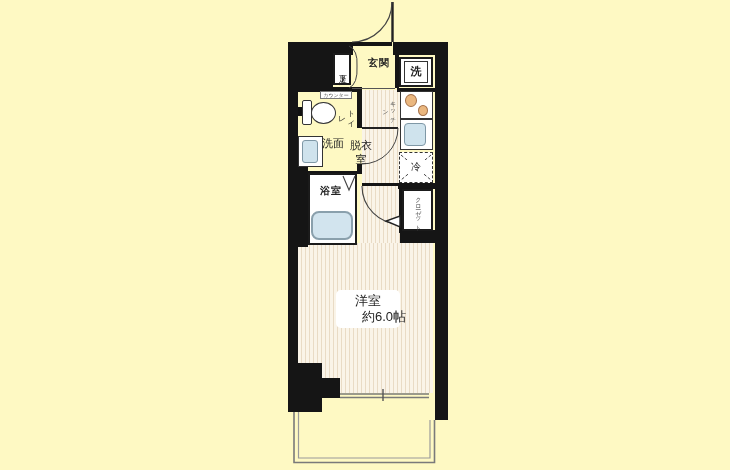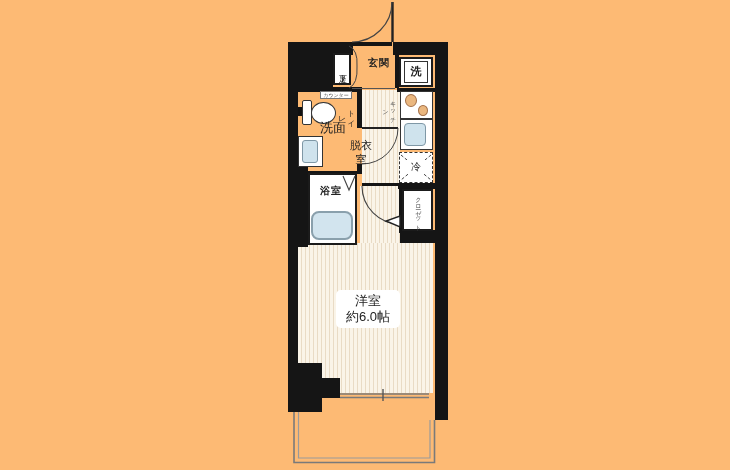--- a/index.html
+++ b/index.html
@@ -1,16 +1,16 @@
 <!DOCTYPE html>
 <html><head>
 <meta charset="utf-8">
 <style>
   html,body{margin:0;padding:0;background:#ffffff;}
-  #canvas{position:relative;width:730px;height:470px;background:#fdba74;overflow:hidden;
+  #canvas{position:relative;width:730px;height:470px;background:#fef9c3;overflow:hidden;
           font-family:"Liberation Sans",sans-serif;}
   .floor{position:absolute;z-index:2;
          background:repeating-linear-gradient(90deg,#faf4e8 0,#faf4e8 3px,#e9dbc5 3px,#e9dbc5 4px);}
   .wall{position:absolute;background:#151515;z-index:4;}
   .box{position:absolute;background:#fff;border:2px solid #1b1b1b;box-sizing:border-box;z-index:5;}
   .thin{border-width:1.5px;border-color:#333;}
   .lbl{position:absolute;color:#222;display:flex;align-items:center;justify-content:center;
        text-align:center;line-height:1.25;z-index:7;}
   .vert{writing-mode:vertical-rl;text-orientation:upright;letter-spacing:1px;}
   svg.overlay{position:absolute;left:0;top:0;z-index:6;}
@@ -104,22 +104,22 @@
     <line x1="340" y1="394" x2="429" y2="394" stroke="#7a7a7a" stroke-width="1.6"></line>
     <line x1="340" y1="397.5" x2="429" y2="397.5" stroke="#7a7a7a" stroke-width="1.4"></line>
     <line x1="383" y1="389" x2="383" y2="401" stroke="#555" stroke-width="1.4"></line>
   </svg>
 
   <div class="lbl" style="left:360px;top:56px;width:38px;height:14px;font-size:10px;font-weight:bold;letter-spacing:1px;">玄関</div>
   <div class="lbl vert" style="left:337px;top:55px;width:10px;height:29px;font-size:8px;">下足入</div>
   <div class="lbl" style="left:404px;top:64px;width:24px;height:16px;font-size:11px;font-weight:bold;">洗</div>
   <div class="lbl" style="left:320px;top:91px;width:32px;height:8px;font-size:5px;color:#444;">カウンター</div>
   <div class="lbl vert" style="left:342px;top:101px;width:9px;height:28px;font-size:7.5px;">トイレ</div>
-  <div class="lbl" style="left:320px;top:123px;width:26px;height:10px;font-size:13px;">洗面</div>
+  <div class="lbl" style="left:320px;top:139px;width:26px;height:10px;font-size:11px;">洗面</div>
   <div class="lbl" style="left:318px;top:148px;width:30px;height:10px;font-size:11px;margin-left:28px;">脱衣室</div>
   <div class="lbl" style="left:314px;top:184px;width:34px;height:14px;font-size:10px;font-weight:bold;letter-spacing:1px;">浴室</div>
   <div class="lbl vert" style="left:384px;top:94px;width:9px;height:30px;font-size:6px;color:#555;">キッチン</div>
   <div class="lbl" style="left:406px;top:160px;width:20px;height:14px;font-size:10px;background:#fff;">冷</div>
   <div class="lbl vert" style="left:413px;top:191px;width:9px;height:39px;font-size:6px;color:#444;letter-spacing:0;">クローゼット</div>
   <div class="lbl" style="left:336px;top:293px;width:64px;height:16px;font-size:13px;">洋室</div>
-  <div class="lbl" style="left:336px;top:309px;width:64px;height:16px;font-size:13px;">約6.0帖</div>
+  <div class="lbl" style="left:336px;top:309px;width:64px;height:16px;font-size:13px;padding-left:16px;">約6.0帖</div>
 
 </div>
 
 </body></html>

